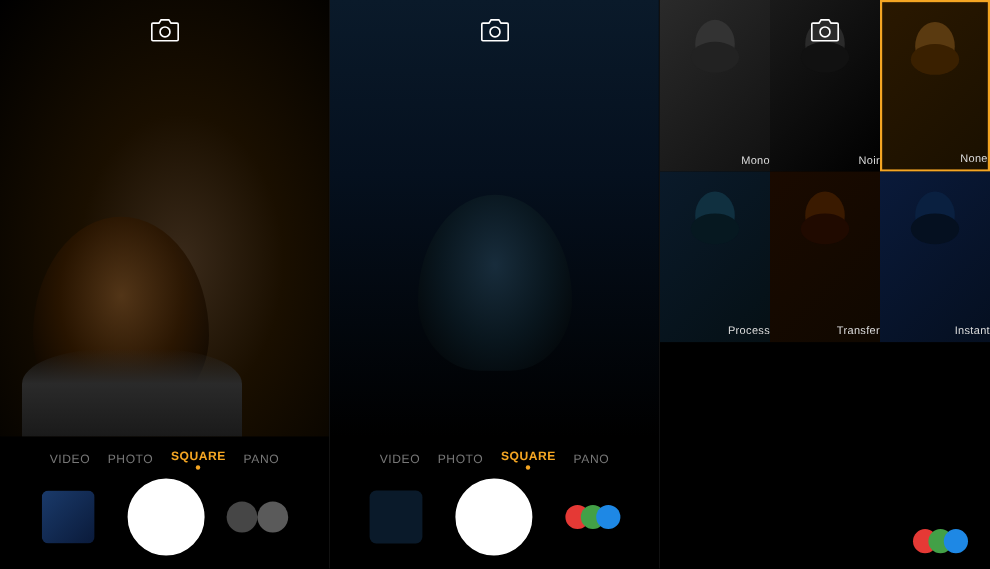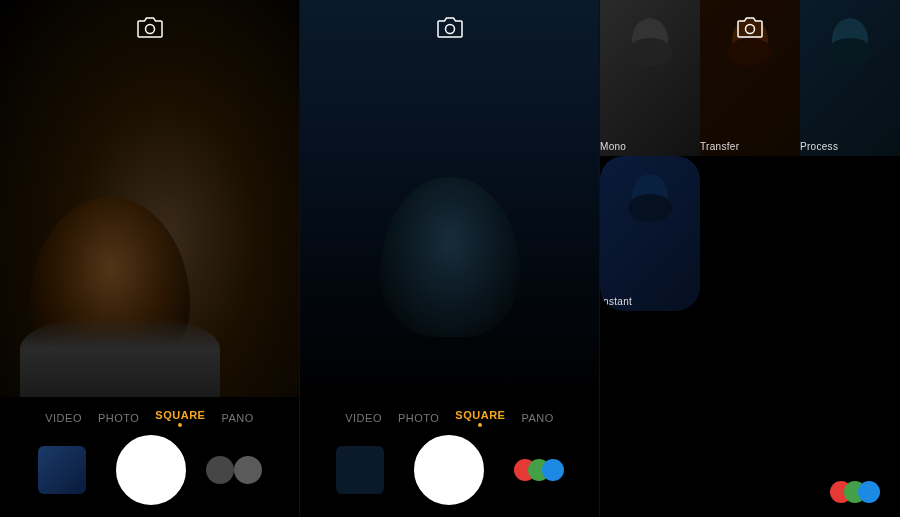--- a/index.html
+++ b/index.html
@@ -212,36 +212,36 @@
     .filter-cell {
       position: relative;
       overflow: hidden;
       background: #111;
       cursor: pointer;
     }
     .filter-label {
       position: absolute;
       bottom: 4px;
       left: 0; right: 0;
-      text-align: left;
+      text-align: right;
       font-size: 10px;
       color: #ddd;
       letter-spacing: 0.3px;
     }
 
     
     .f-mono    { background: linear-gradient(135deg, #2a2a2a 0%, #111 100%); }
     .f-tonal   { background: linear-gradient(135deg, #3a3a3a 0%, #1a1a1a 100%); filter: contrast(0.8); }
     .f-noir    { background: linear-gradient(135deg, #1a1a1a 0%, #000 100%); }
     .f-fade    { background: linear-gradient(135deg, #2a1a0a 0%, #1a0a00 100%); }
     .f-none    { background: linear-gradient(135deg, #2a1800 0%, #1a1000 100%); }
     .f-chrome  { background: linear-gradient(135deg, #3a1a0a 0%, #2a0800 100%); }
     .f-process { background: linear-gradient(135deg, #0a1a2a 0%, #051015 100%); }
     .f-transfer{ background: linear-gradient(135deg, #1a0a00 0%, #100800 100%); }
-    .f-instant { background: linear-gradient(135deg, #0a1a3a 0%, #050f20 100%); border-radius: 24px; }
+    .f-instant { background: linear-gradient(135deg, #0a1a3a 0%, #050f20 100%); }
 
     
     .right-bottom-bar {
       position: absolute;
       bottom: 0; left: 0; right: 0;
       height: 50px;
       background: #000;
       display: flex;
       align-items: center;
       justify-content: flex-end;
@@ -354,35 +354,49 @@
 
   <div class="filter-grid">
 
     <div class="filter-cell f-mono">
       <svg style="position:absolute;top:10px;left:50%;transform:translateX(-50%);width:60px;height:65px;" viewBox="0 0 60 65">
         <ellipse cx="30" cy="30" rx="18" ry="22" fill="#333"></ellipse>
         <ellipse cx="30" cy="42" rx="22" ry="14" fill="#222"></ellipse>
       </svg>
       <span class="filter-label">Mono</span>
     </div>
-
-
+    <div class="filter-cell f-noir">
+      <svg style="position:absolute;top:10px;left:50%;transform:translateX(-50%);width:60px;height:65px;" viewBox="0 0 60 65">
+        <ellipse cx="30" cy="30" rx="18" ry="22" fill="#2a2a2a"></ellipse>
+        <ellipse cx="30" cy="42" rx="22" ry="14" fill="#111"></ellipse>
+      </svg>
+      <span class="filter-label">Noir</span>
+    </div>
+
+    <div class="filter-cell f-none" style="border: 2px solid #f5a623;">
+      <svg style="position:absolute;top:10px;left:50%;transform:translateX(-50%);width:60px;height:65px;" viewBox="0 0 60 65">
+        <ellipse cx="30" cy="30" rx="18" ry="22" fill="#5a3a10"></ellipse>
+        <ellipse cx="30" cy="42" rx="22" ry="14" fill="#3a2000"></ellipse>
+      </svg>
+      <span class="filter-label">None</span>
+    </div>
+
+    <div class="filter-cell f-process">
+      <svg style="position:absolute;top:10px;left:50%;transform:translateX(-50%);width:60px;height:65px;" viewBox="0 0 60 65">
+        <ellipse cx="30" cy="30" rx="18" ry="22" fill="#103040"></ellipse>
+        <ellipse cx="30" cy="42" rx="22" ry="14" fill="#061820"></ellipse>
+      </svg>
+      <span class="filter-label">Process</span>
+    </div>
     <div class="filter-cell f-transfer">
       <svg style="position:absolute;top:10px;left:50%;transform:translateX(-50%);width:60px;height:65px;" viewBox="0 0 60 65">
         <ellipse cx="30" cy="30" rx="18" ry="22" fill="#3a1a00"></ellipse>
         <ellipse cx="30" cy="42" rx="22" ry="14" fill="#200a00"></ellipse>
       </svg>
       <span class="filter-label">Transfer</span>
-    </div>
-    <div class="filter-cell f-process">
-      <svg style="position:absolute;top:10px;left:50%;transform:translateX(-50%);width:60px;height:65px;" viewBox="0 0 60 65">
-        <ellipse cx="30" cy="30" rx="18" ry="22" fill="#103040"></ellipse>
-        <ellipse cx="30" cy="42" rx="22" ry="14" fill="#061820"></ellipse>
-      </svg>
-      <span class="filter-label">Process</span>
     </div>
     <div class="filter-cell f-instant">
       <svg style="position:absolute;top:10px;left:50%;transform:translateX(-50%);width:60px;height:65px;" viewBox="0 0 60 65">
         <ellipse cx="30" cy="30" rx="18" ry="22" fill="#0a2040"></ellipse>
         <ellipse cx="30" cy="42" rx="22" ry="14" fill="#051020"></ellipse>
       </svg>
       <span class="filter-label">Instant</span>
     </div>
   </div>
 

